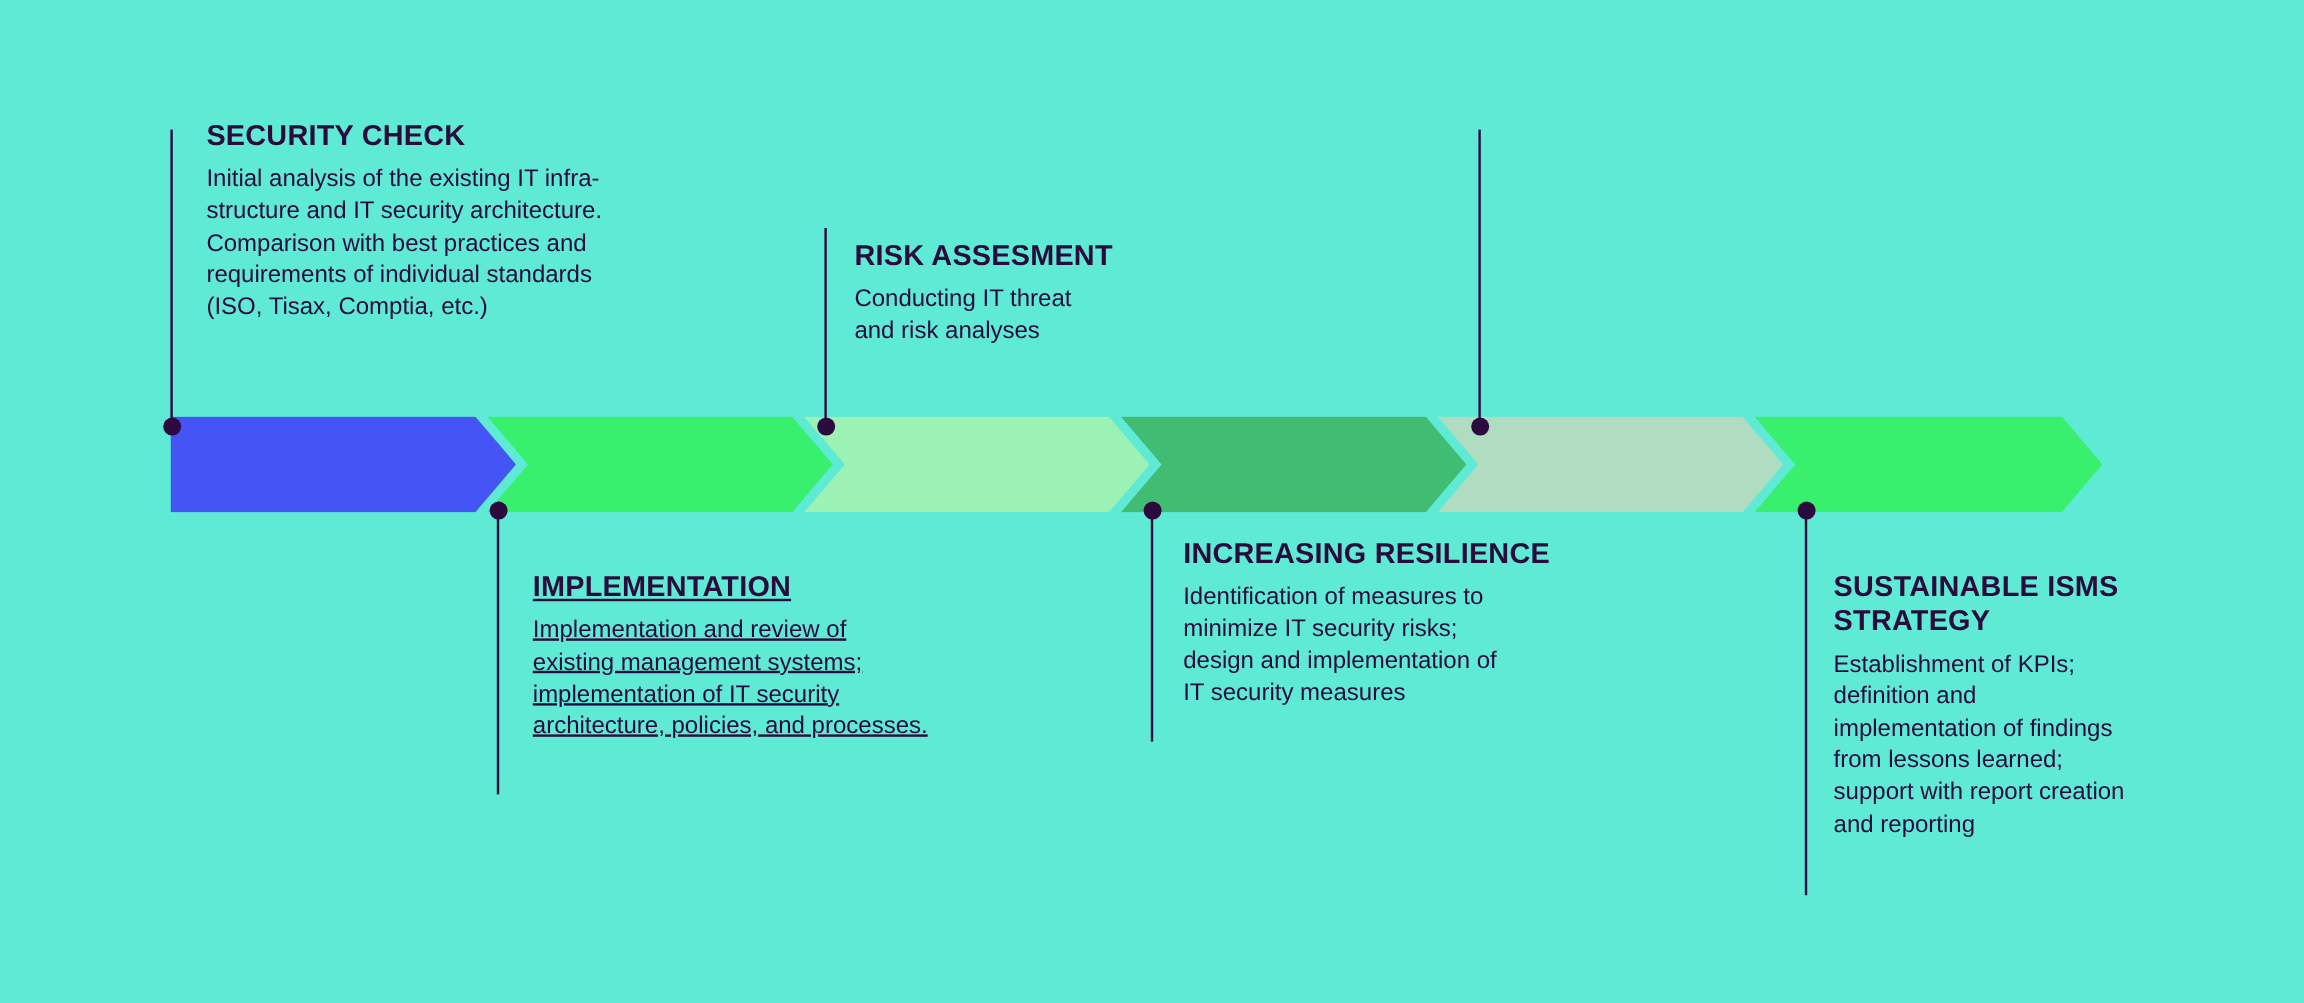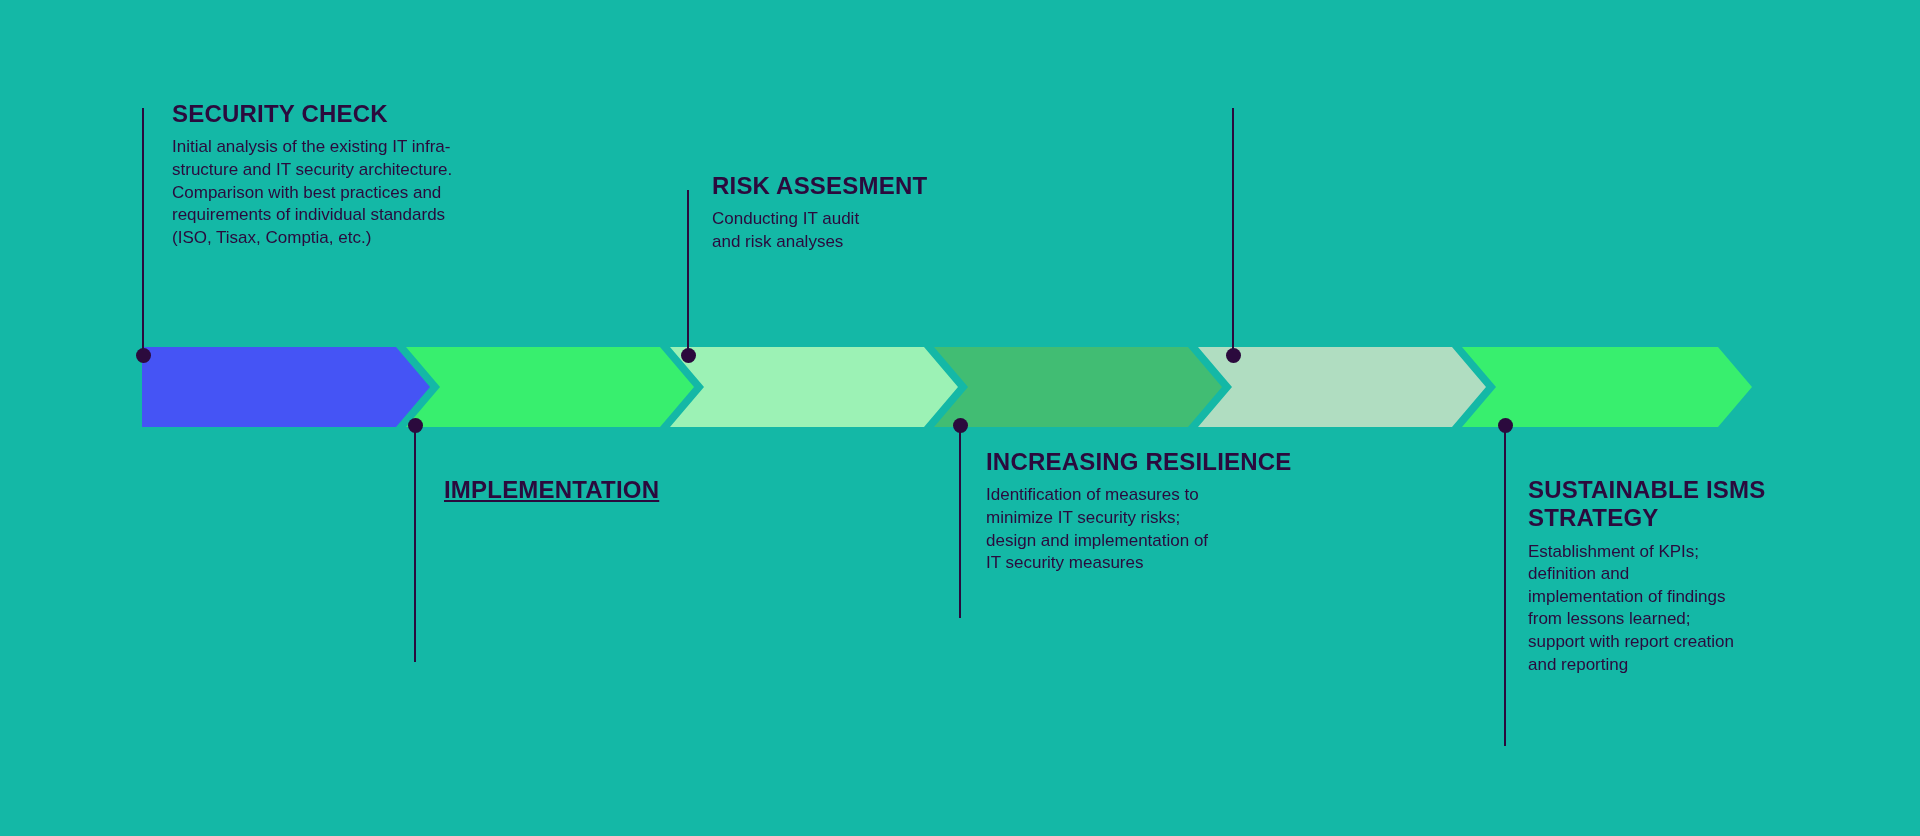--- a/index.html
+++ b/index.html
@@ -58,31 +58,31 @@
   }
   .block-title {
     font-size: 24px;
     font-weight: bold;
     letter-spacing: 0.2px;
     line-height: 1.18;
     margin: 0 0 8px 0;
     white-space: pre-line;
   }
   .block-body {
-    font-size: 17px;
+    font-size: 20px;
     font-weight: normal;
     line-height: 1.33;
     margin: 0;
     white-space: pre-line;
   }
 </style>
 </head>
 <body>
 
-<div id="stage" style="background: #14b8a6;">
+<div id="stage" style="background: #5eead4;">
 
   <div id="arrow-band">
     <div class="chevron" style="left: 0px; width: 288px; background: rgb(69, 84, 245);"></div>
     <div class="chevron notched" style="left: 264px; width: 288px; background: rgb(56, 239, 110);"></div>
     <div class="chevron notched" style="left: 528px; width: 288px; background: rgb(156, 242, 181);"></div>
     <div class="chevron notched" style="left: 792px; width: 288px; background: rgb(65, 189, 115);"></div>
     <div class="chevron notched" style="left: 1056px; width: 288px; background: rgb(176, 221, 193);"></div>
     <div class="chevron notched" style="left: 1320px; width: 290px; background: rgb(56, 239, 110);"></div>
   </div>
 
@@ -106,29 +106,33 @@
 
   <div class="block" style="left: 172px; top: 100px; width: 510px; color: rgb(43, 10, 61);">
     <p class="block-title">SECURITY CHECK</p>
     <p class="block-body">Initial analysis of the existing IT infra-
 structure and IT security architecture.
 Comparison with best practices and
 requirements of individual standards
 (ISO, Tisax, Comptia, etc.)</p>
   </div>
 
-  <div class="block" style="left: 712px; top: 172px; width: 340px; color: rgb(43, 10, 61);">
+  <div class="block" style="left: 712px; top: 200px; width: 340px; color: rgb(43, 10, 61);">
     <p class="block-title">RISK ASSESMENT</p>
-    <p class="block-body">Conducting IT audit
+    <p class="block-body">Conducting IT threat
 and risk analyses</p>
   </div>
 
 
   <div class="block" style="left: 444px; top: 476px; width: 500px; color: rgb(43, 10, 61); text-decoration: underline;">
     <p class="block-title">IMPLEMENTATION</p>
+    <p class="block-body">Implementation and review of
+existing management systems;
+implementation of IT security
+architecture, policies, and processes.</p>
   </div>
 
   <div class="block" style="left: 986px; top: 448px; width: 420px; color: rgb(43, 10, 61);">
     <p class="block-title">INCREASING RESILIENCE</p>
     <p class="block-body">Identification of measures to
 minimize IT security risks;
 design and implementation of
 IT security measures</p>
   </div>
 

